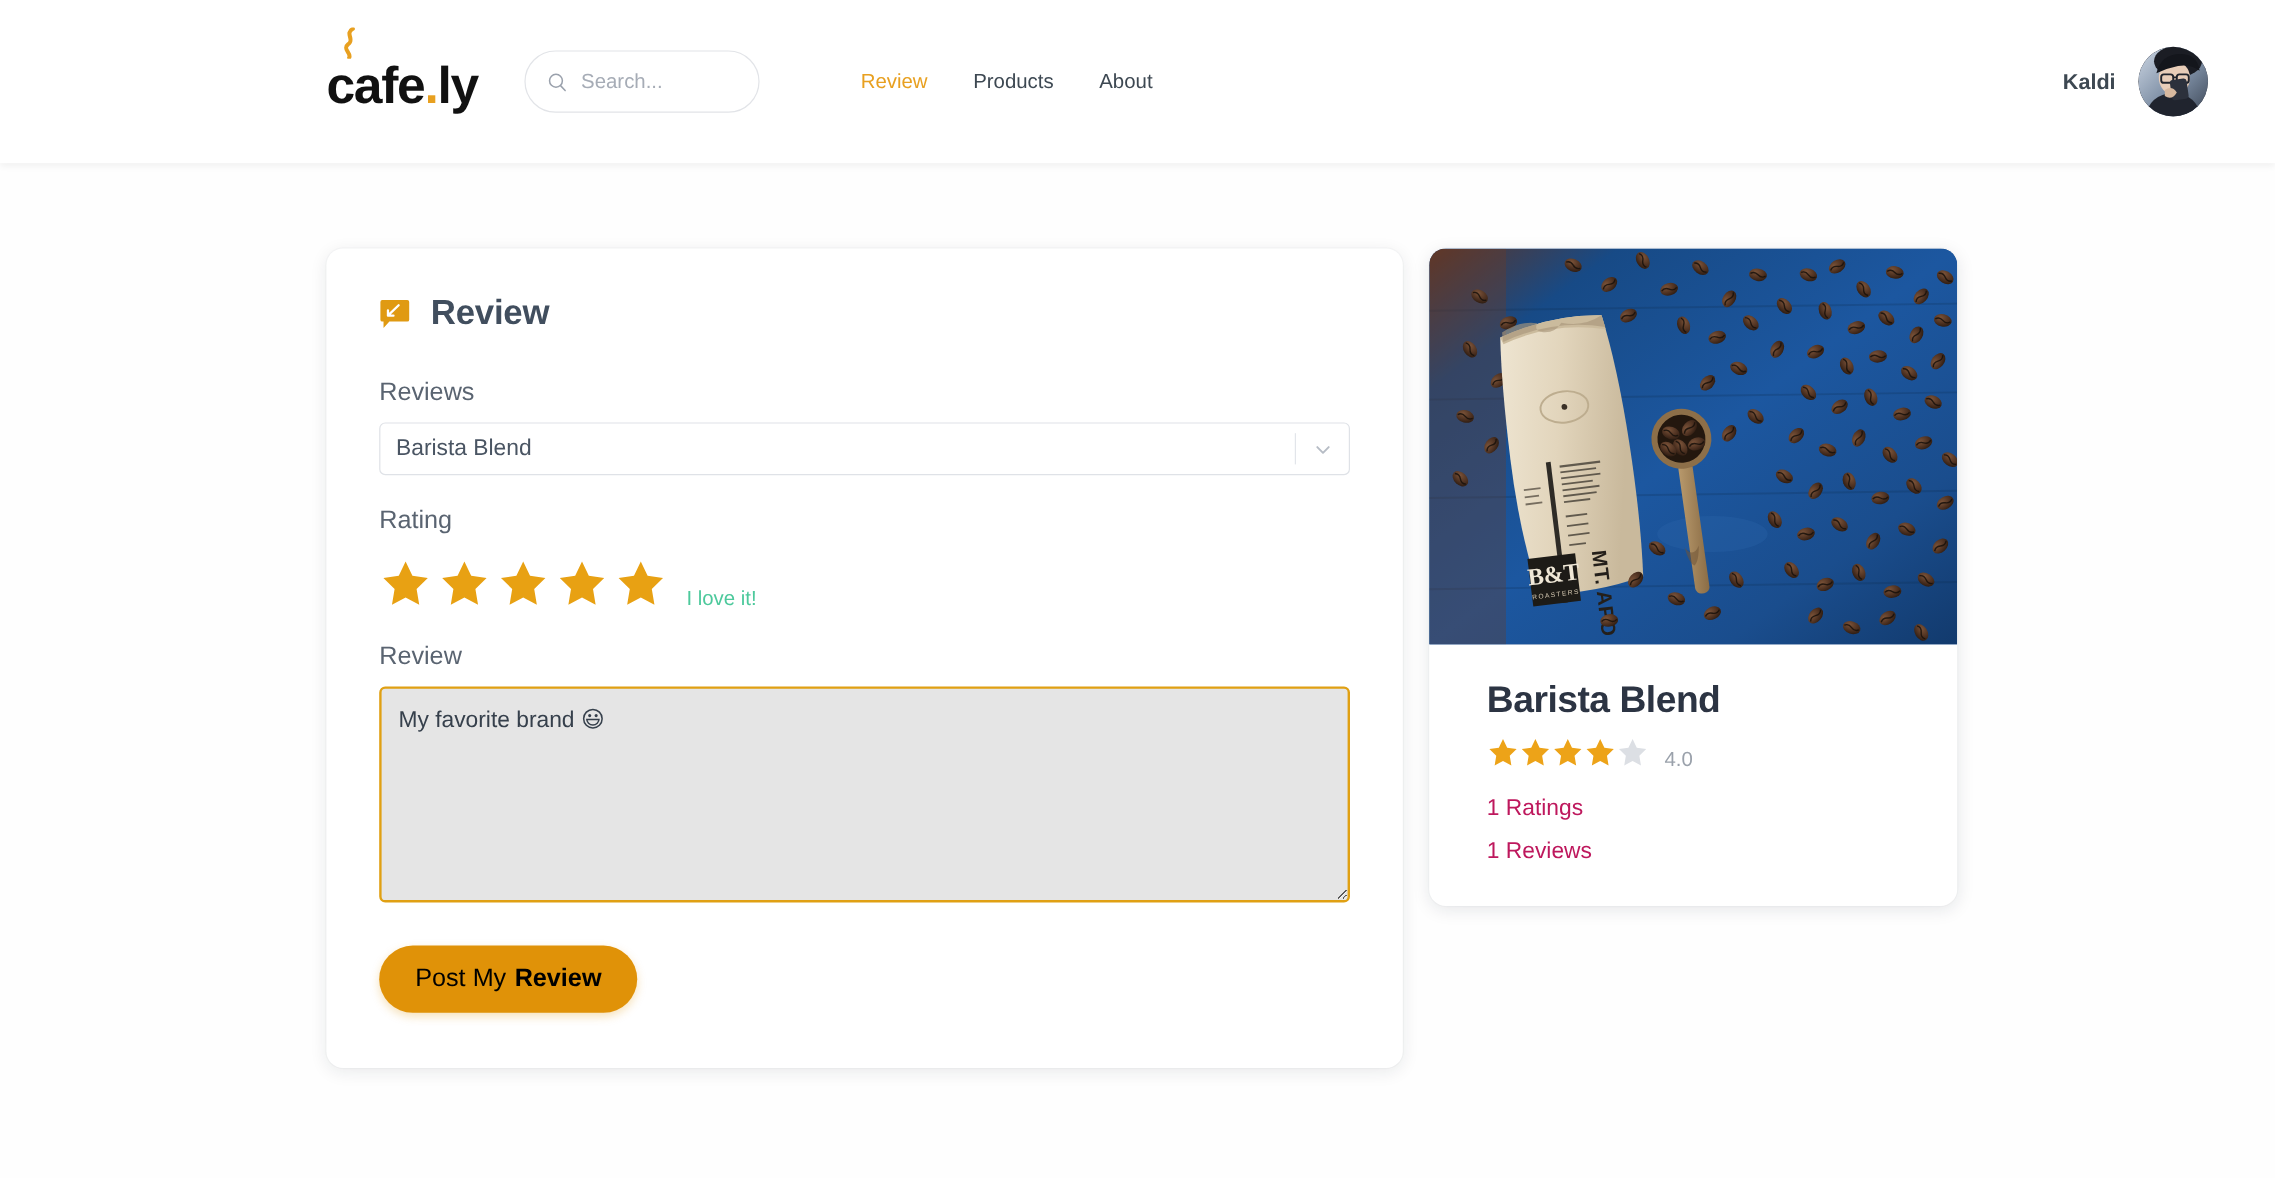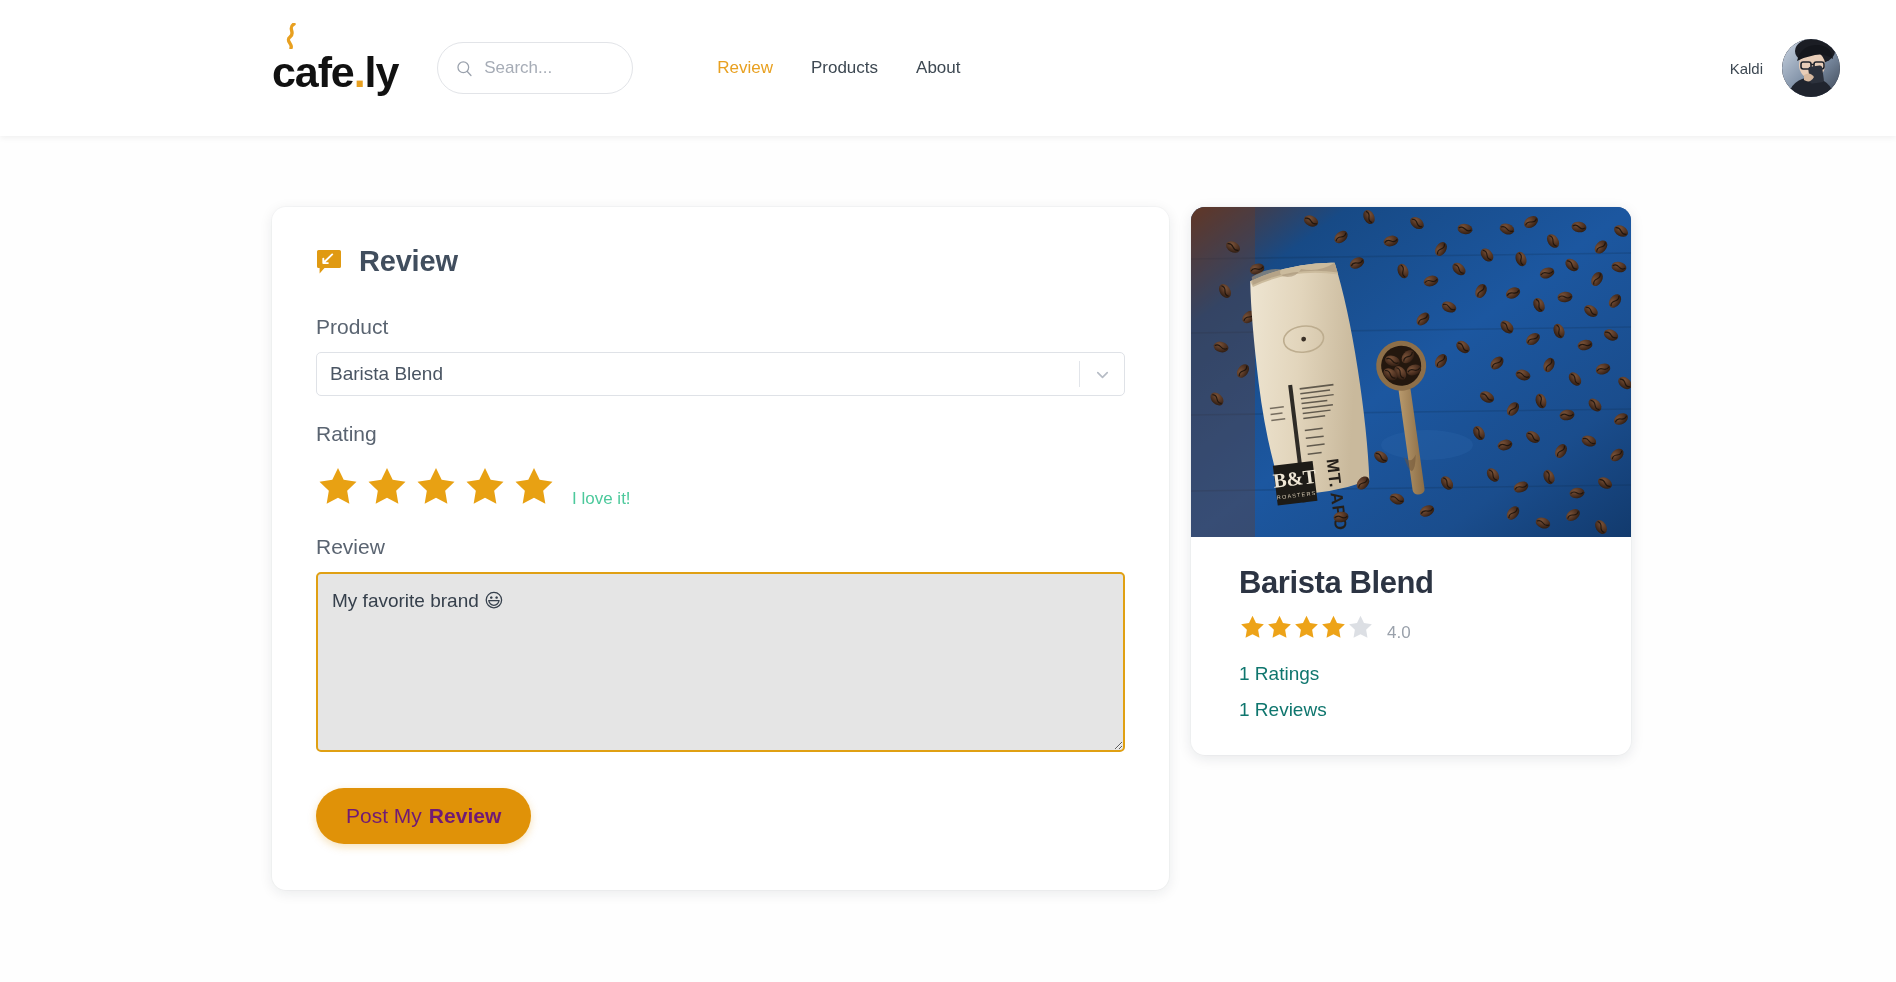--- a/index.html
+++ b/index.html
@@ -105,23 +105,24 @@
   .nav-link.active { color: #e8a020; }
 
   
   .user {
     margin-left: auto;
     display: flex;
     align-items: center;
     gap: 19px;
   }
   .user-name {
-    font-size: 15px;
+    font-size: 18px;
     color: #3d4852;
     white-space: nowrap;
+    font-weight: bold;
   }
   .avatar {
     width: 58px; height: 58px;
     border-radius: 50%;
     overflow: hidden;
     flex: 0 0 auto;
     position: relative;
     background: #2b3240;
     cursor: pointer;
   }
@@ -238,21 +239,21 @@
     background: #e5e5e5;
     display: block;
     line-height: 1.35;
     margin-bottom: 36px;
   }
 
   
   .post-btn {
     border: none;
     background: #e09208;
-    color: #701a75;
+    color: #000000;
     font-family: inherit;
     font-size: 21px;
     font-weight: 400;
     padding: 0 30px;
     height: 56px;
     border-radius: 28px;
     cursor: pointer;
     box-shadow: 0 3px 8px rgba(224,146,8,0.28);
     display: inline-flex;
     align-items: center;
@@ -300,21 +301,21 @@
   }
   .p-star.empty { color: #dcdfe4; }
   .p-score {
     font-size: 17px;
     color: #9aa1ab;
     margin-left: 13px;
     margin-top: 12px;
   }
   .product-meta {
     font-size: 19px;
-    color: #0f766e;
+    color: #be185d;
     margin-bottom: 14px;
   }
   .product-meta:last-child { margin-bottom: 0; }
 </style>
 </head>
 <body>
 
 <header class="header">
   <div class="header-inner">
 
@@ -377,21 +378,21 @@
   <section class="review-card">
 
     <div class="card-head">
       <svg class="review-icon" viewBox="0 0 26 26">
         <path d="M1 2.6 A1.6 1.6 0 0 1 2.6 1 H23.4 A1.6 1.6 0 0 1 25 2.6 V17.4 A1.6 1.6 0 0 1 23.4 19 H8.5 L3.6 24.4 V19 H2.6 A1.6 1.6 0 0 1 1 17.4 Z" fill="currentColor"></path>
         <path d="M16.2 5.4 L8.1 13.2 M7.3 9.6 L7.3 14.1 L11.9 14.1" stroke="#ffffff" stroke-width="1.9" stroke-linecap="round" stroke-linejoin="round" fill="none"></path>
       </svg>
       <h1 class="card-title">Review</h1>
     </div>
 
-    <div class="field-label">Product</div>
+    <div class="field-label">Reviews</div>
 
     <div class="select-wrap">
       <span class="select-value">Barista Blend</span>
       <span class="select-sep"></span>
       <span class="select-arrow">
         <svg viewBox="0 0 20 20" width="19" height="19" fill="none">
           <path d="M5 8 L10 13 L15 8" stroke="currentColor" stroke-width="1.7" stroke-linecap="round" stroke-linejoin="round"></path>
         </svg>
       </span>
     </div>

